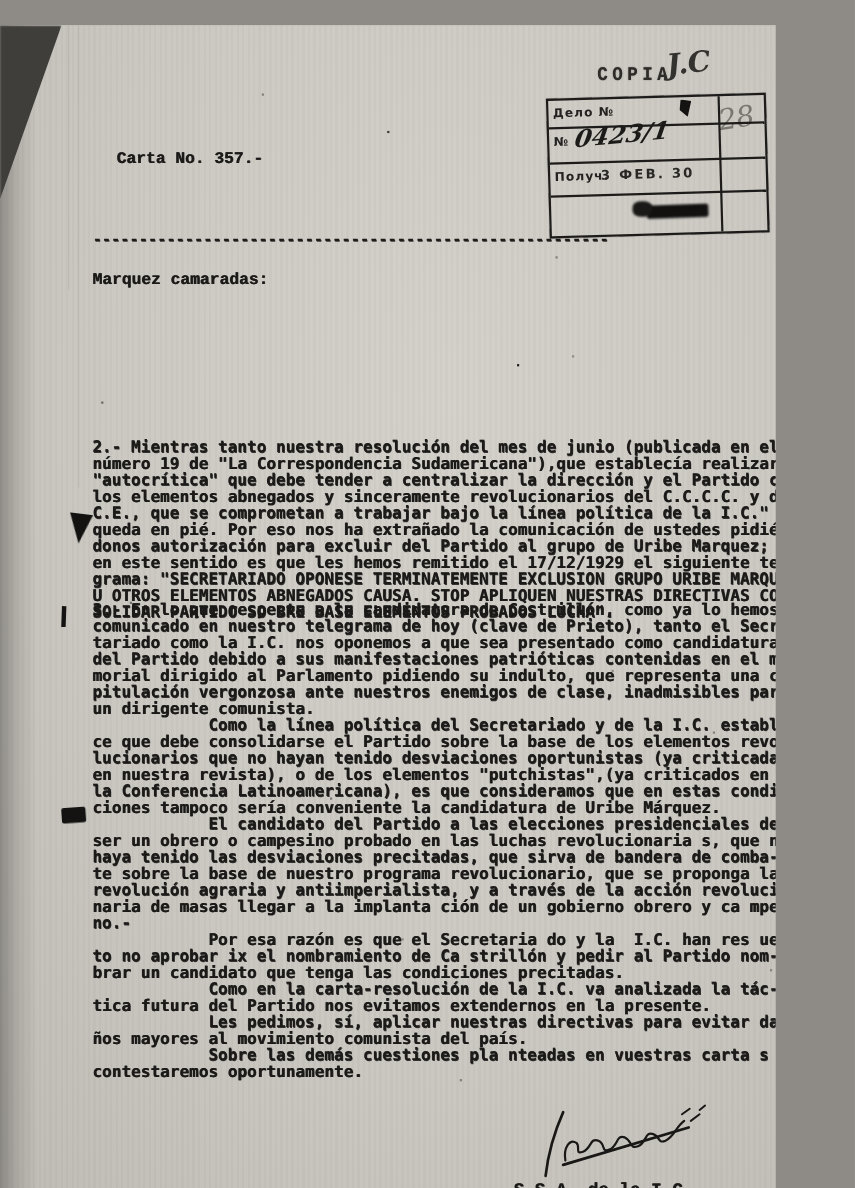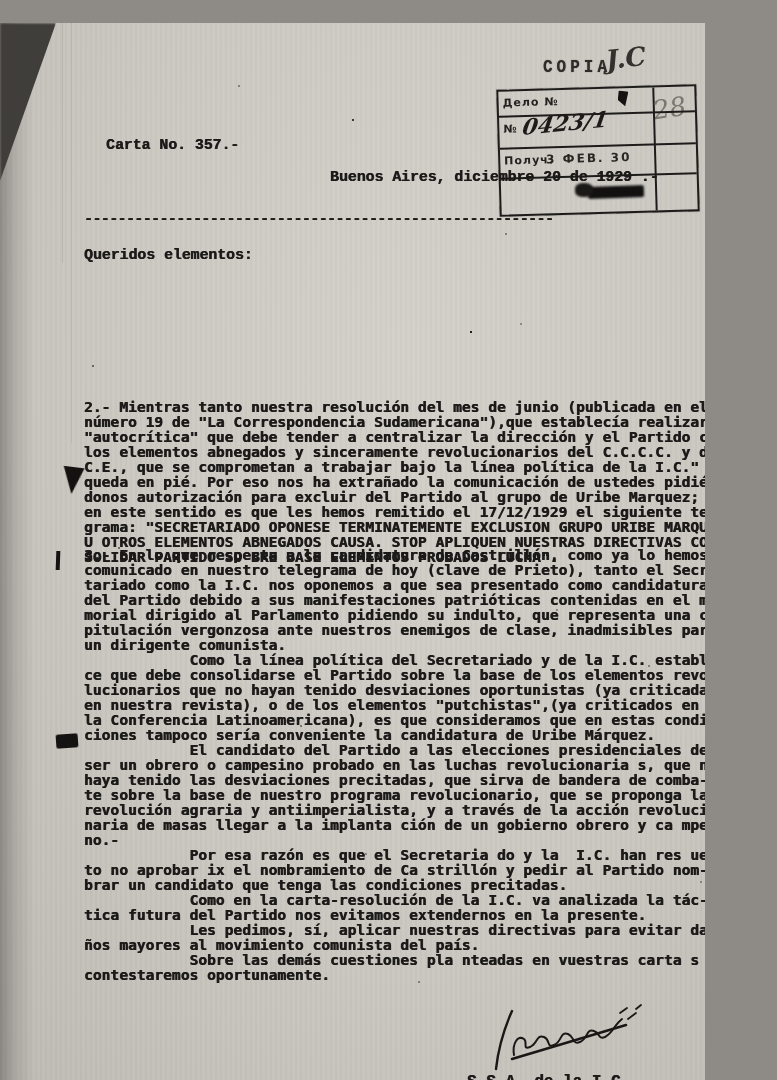--- a/index.html
+++ b/index.html
@@ -104,23 +104,22 @@
     </div>
     <div class="srow r3">
       <span class="slabel">Получ.</span>
       <span class="sval">3 ФЕВ. 30</span>
     </div>
   </div>
   <div class="smudge"></div>
   <div class="smudge2"></div>
 
   <div class="typed hdr" style="left:106px;top:114px;text-align:center;">Carta No. 357.-</div>
-  <div class="typed hdr" style="left:330px;top:146px;">Buenos Aires, diciembre 20 de 1929 .-</div>
   <div class="typed hdr" style="left:84px;top:188px;letter-spacing:-0.5px;">--------------------------------------------------------</div>
-  <div class="typed hdr" style="left:84px;top:224px;">Queridos elementos:</div>
+  <div class="typed hdr" style="left:84px;top:224px;">Marquez camaradas:</div>
 
   <pre class="typed para" style="left:84px;top:376px;">2.- Mientras tanto nuestra resolución del mes de junio (publicada en el
 número 19 de "La Correspondencia Sudamericana"),que establecía realizar una
 "autocrítica" que debe tender a centralizar la dirección y el Partido con
 los elementos abnegados y sinceramente revolucionarios del C.C.C.C. y del
 C.E., que se comprometan a trabajar bajo la línea política de la I.C."
 queda en pié. Por eso nos ha extrañado la comunicación de ustedes pidién-
 donos autorización para excluir del Partido al grupo de Uribe Marquez; y
 en este sentido es que les hemos remitido el 17/12/1929 el siguiente tele-
 grama: "SECRETARIADO OPONESE TERMINATEMENTE EXCLUSION GRUPO URIBE MARQUEZ

